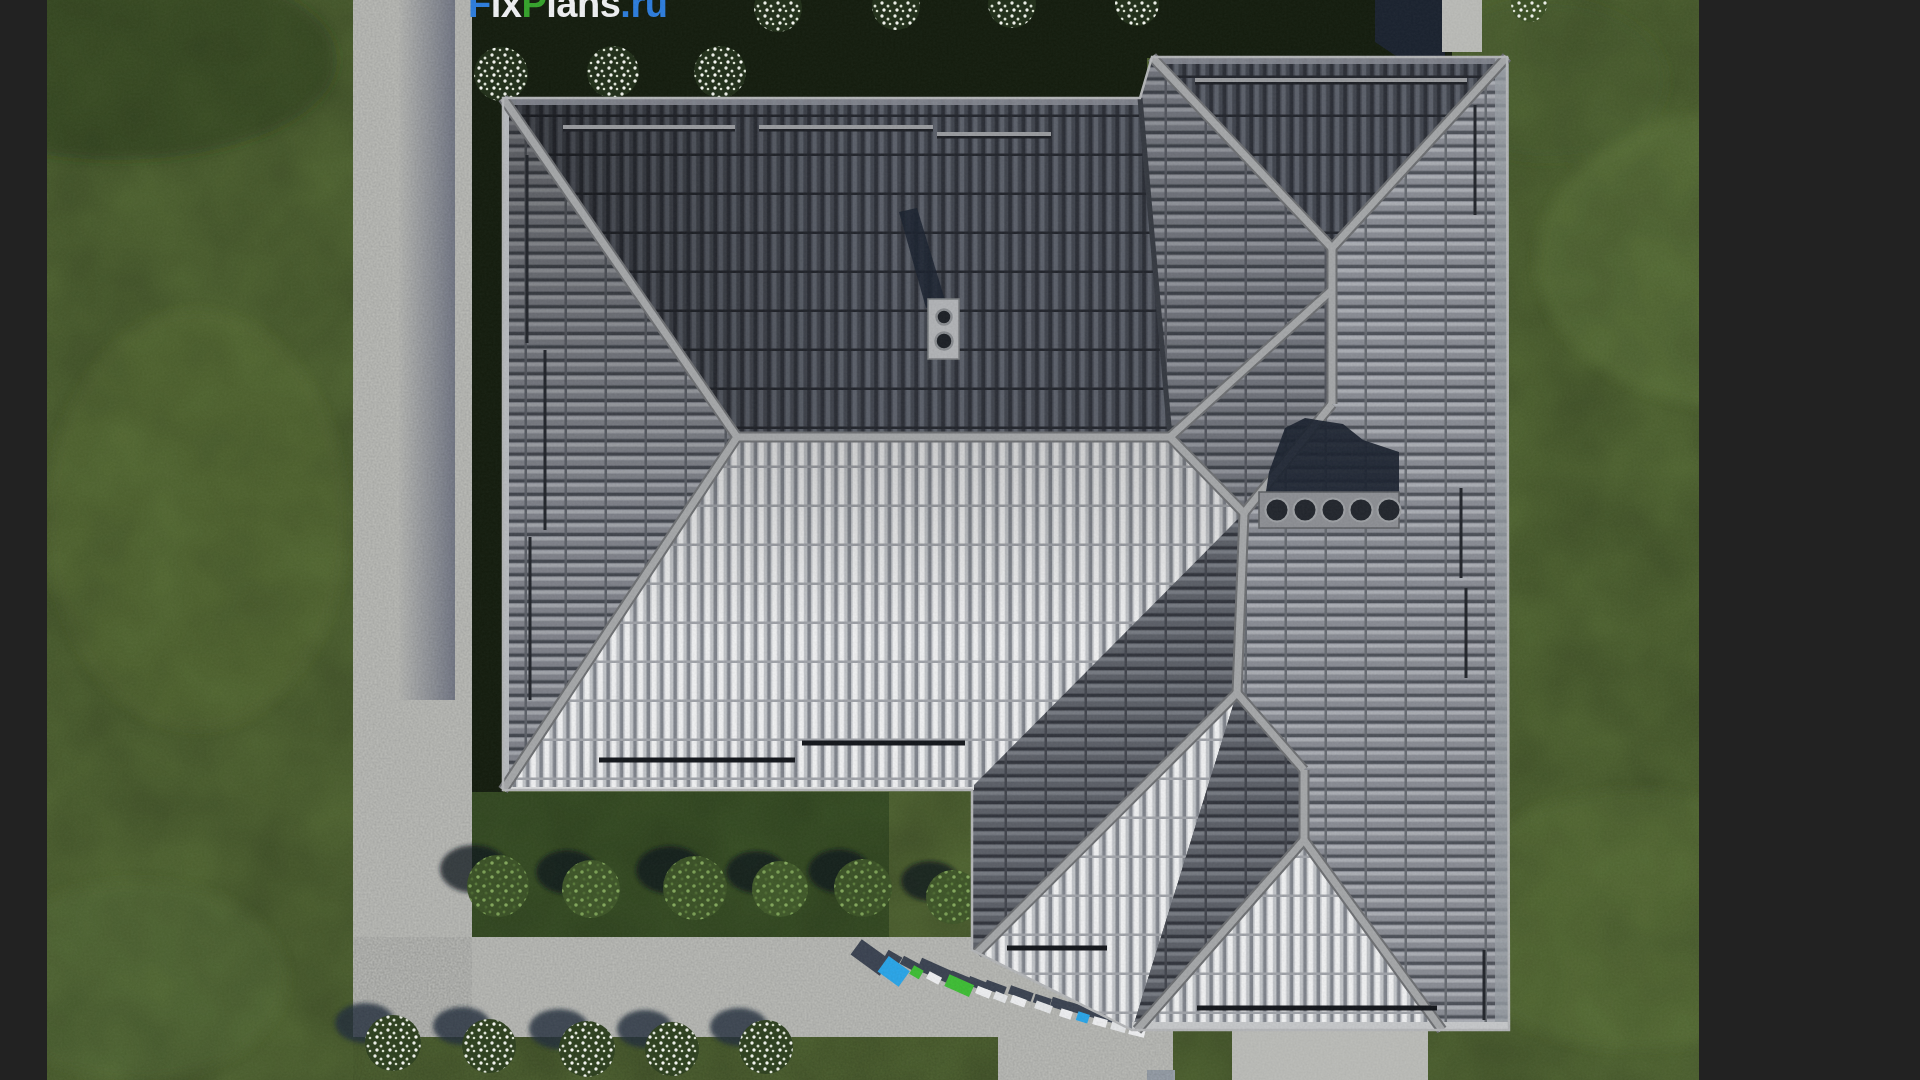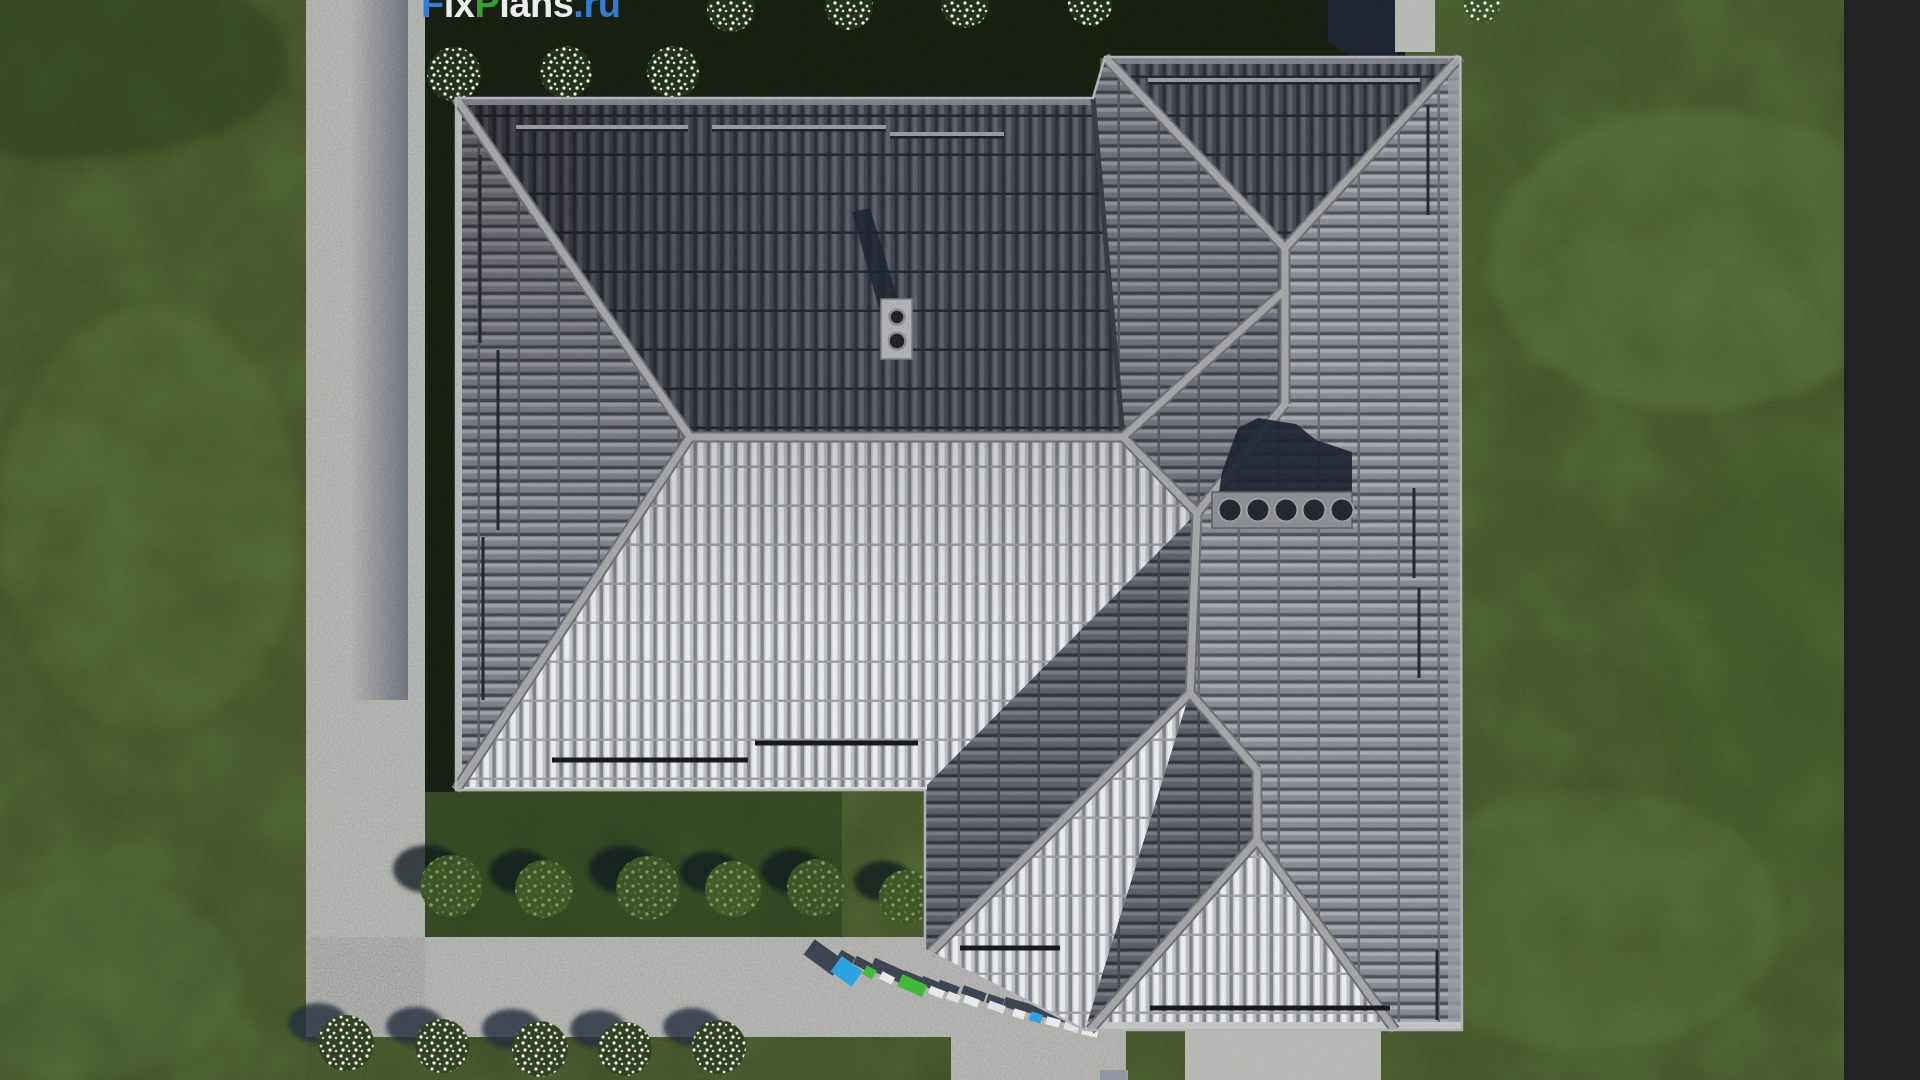--- a/index.html
+++ b/index.html
@@ -1,17 +1,17 @@
 <!DOCTYPE html>
 <html><head>
 <meta charset="utf-8">
 <style>
   html,body{margin:0;padding:0;background:#222;}
-  .stage{position:relative;width:1844px;height:1080px;overflow:hidden;
-         font-family:"Liberation Sans", sans-serif;}
+  .stage{position:relative;width:1652px;height:1080px;overflow:hidden;
+         font-family:"Liberation Sans", sans-serif;margin-left:47px;}
   svg{display:block;}
   text{font-family:"Liberation Sans", sans-serif;}
 </style>
 </head>
 <body>
 
 <div class="stage">
 <svg width="1920" height="1080" viewBox="0 0 1920 1080">
   <defs>
 

